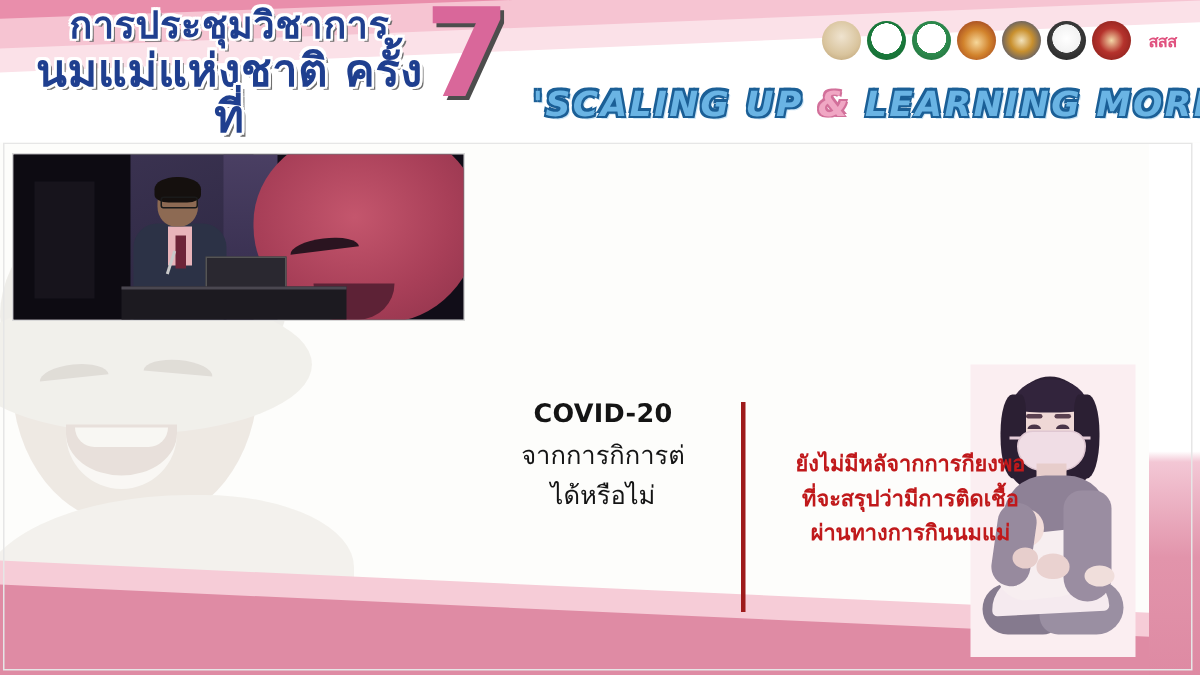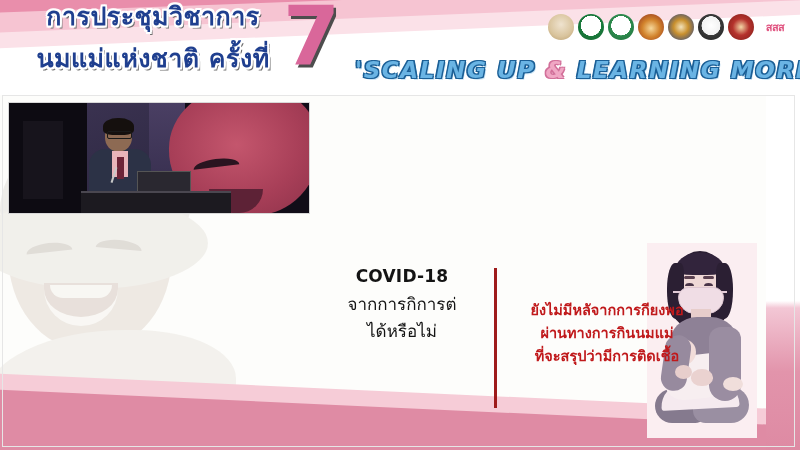--- a/index.html
+++ b/index.html
@@ -55,21 +55,21 @@
     -webkit-text-stroke:0px;
     text-shadow:
       -1.6px -1.6px 0 #ffffff, 1.6px -1.6px 0 #ffffff,
       -1.6px  1.6px 0 #ffffff, 1.6px  1.6px 0 #ffffff,
       0 -1.8px 0 #ffffff, 0 1.8px 0 #ffffff,
       -1.8px 0 0 #ffffff, 1.8px 0 0 #ffffff,
       2.5px 2.5px 0 #6f6f6f;
     line-height:1.04;
   }
   .conf-line-1{font-size:25px;}
-  .conf-line-2{font-size:25px;margin-top:16px;}
+  .conf-line-2{font-size:30px;margin-top:2px;}
   .conf-date{
     margin-top:4px;font-size:17px;font-weight:bold;color:#262626;
     letter-spacing:0.8px;
   }
 
   .big-seven{
     position:absolute;left:283px;top:-4px;z-index:7;
     font-size:82px;font-weight:bold;line-height:1;
     color:#d9679a;
     text-shadow:2.5px 2.5px 0 #4d4d4d;
@@ -420,21 +420,21 @@
       <div class="sp-tie"></div>
       <div class="sp-person-head"></div>
       <div class="sp-person-hair"></div>
       <div class="sp-glasses"></div>
       <div class="sp-mic"></div>
       <div class="sp-laptop"></div>
       <div class="sp-podium"></div>
     </div>
 
     <div class="question">
-      <div class="q-covid">COVID-18</div>
+      <div class="q-covid">COVID-20</div>
       <div>จากการกิการต่</div>
       <div>ได้หรือไม่</div>
     </div>
 
     <div class="divider"></div>
 
     <div class="illus">
       <div class="il-hair-back"></div>
       <div class="il-face"></div>
       <div class="il-fringe"></div>
@@ -455,18 +455,18 @@
       <div class="il-baby-head"></div>
       <div class="il-armR"></div>
       <div class="il-armL"></div>
       <div class="il-hand"></div>
       <div class="il-hand2"></div>
       <div class="il-foot"></div>
     </div>
 
     <div class="answer">
       <div>ยังไม่มีหลัจากการกียงพอ</div>
+      <div>ที่จะสรุปว่ามีการติดเชื้อ</div>
       <div>ผ่านทางการกินนมแม่</div>
-      <div>ที่จะสรุปว่ามีการติดเชื้อ</div>
     </div>
 
   </div>
 </div>
 
 </body></html>

